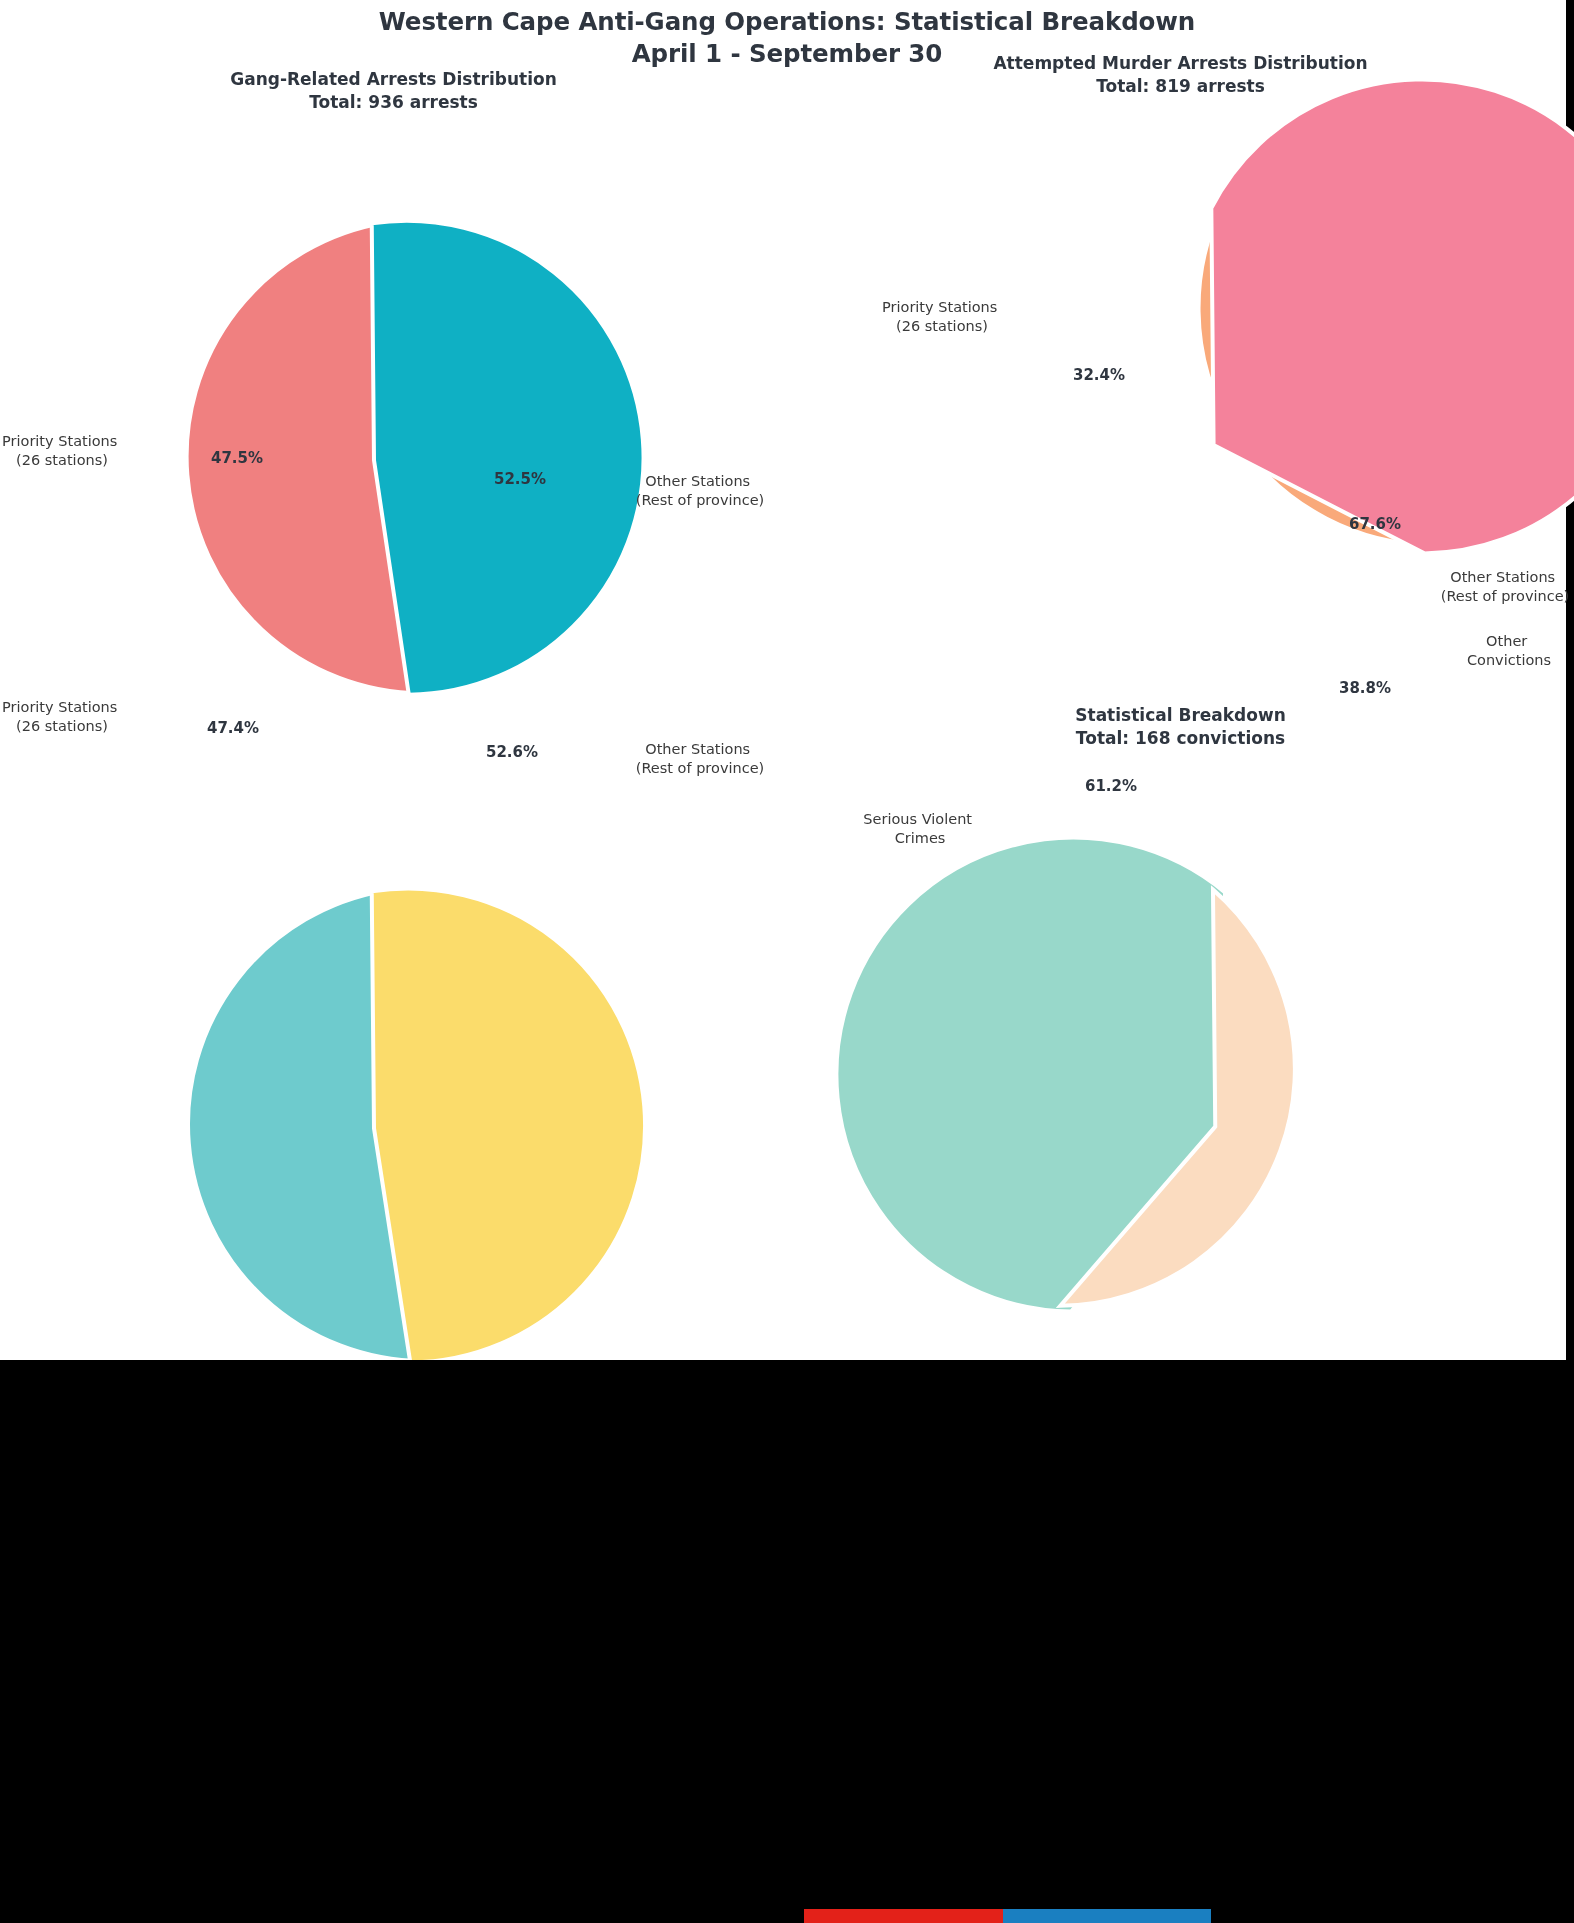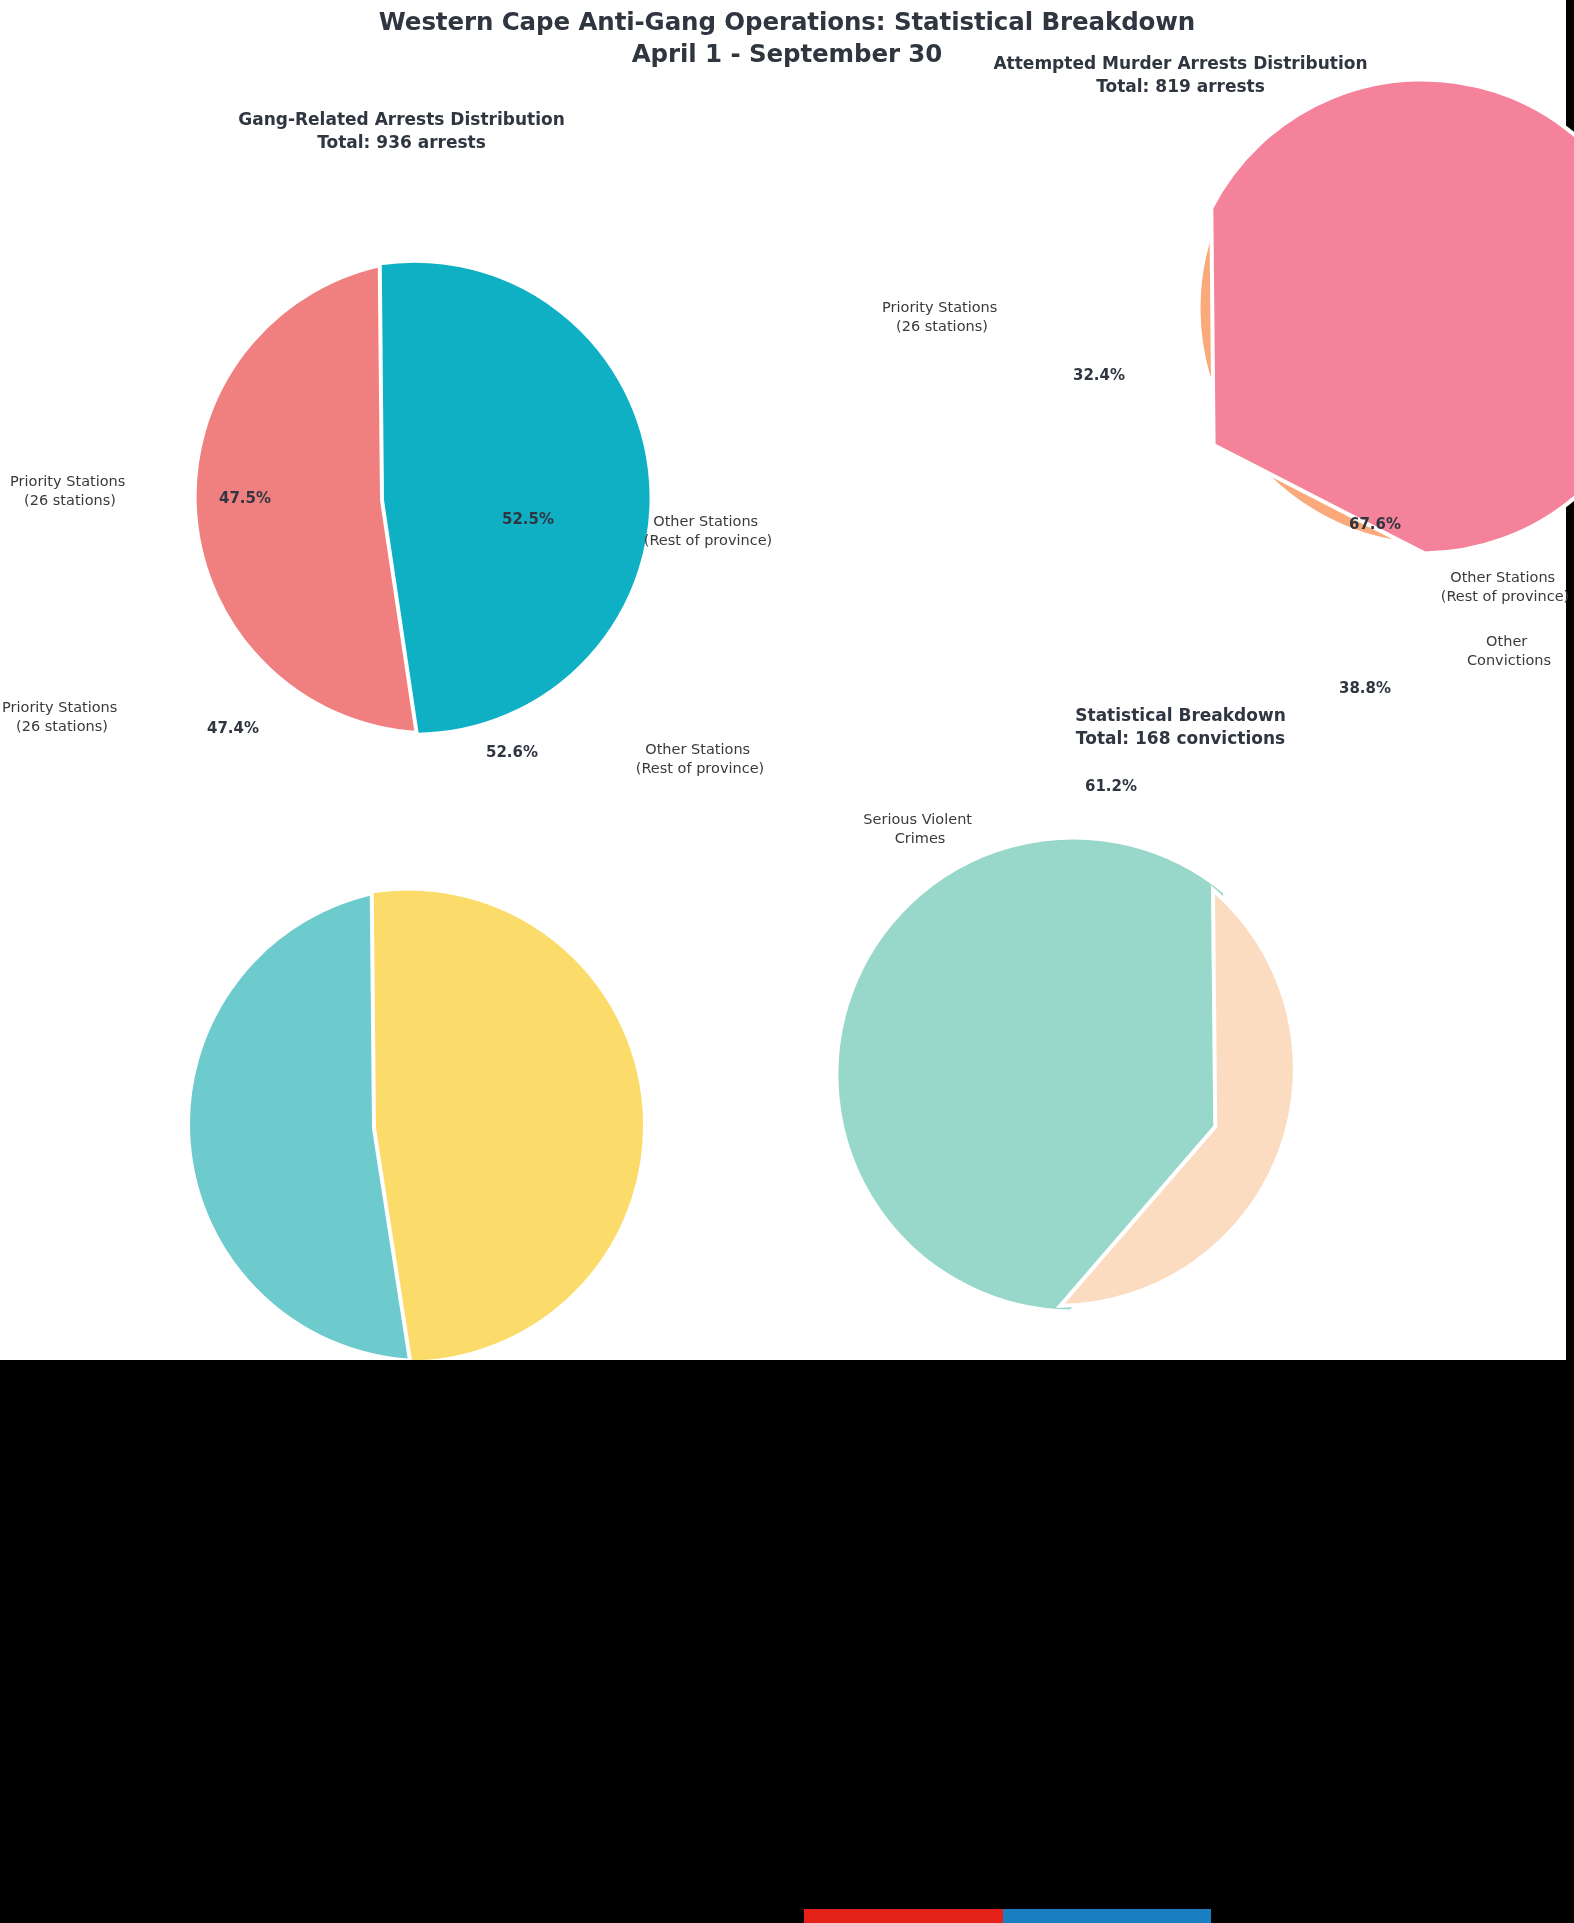--- a/index.html
+++ b/index.html
@@ -88,21 +88,21 @@
 </head>
 <body>
 
 <div id="figure">
 
   <div class="suptitle">
     <span>Western Cape Anti-Gang Operations: Statistical Breakdown</span>
     <span class="line2">April 1 - September 30</span>
   </div>
 
-  <div class="panel" style="left:8px; top:68px; width:787px; height:580px;margin-top:40px;">
+  <div class="panel" style="left:0px; top:68px; width:787px; height:580px;">
     <div class="panel-title">
       <span>Gang-Related Arrests Distribution</span>
       <span class="sub">Total: 936 arrests</span>
     </div>
     <div class="pie-wrap">
       <svg width="787" height="580" viewBox="0 0 787 580">
         <g>
           <path d="M 376.6 392.1 L 379.5 227.2 A 235 235 0 0 1 331.6 629.0 Z" transform="rotate(180 378 392)" fill="#F08080" stroke="#ffffff" stroke-width="4"></path>
         </g>
       </svg>

